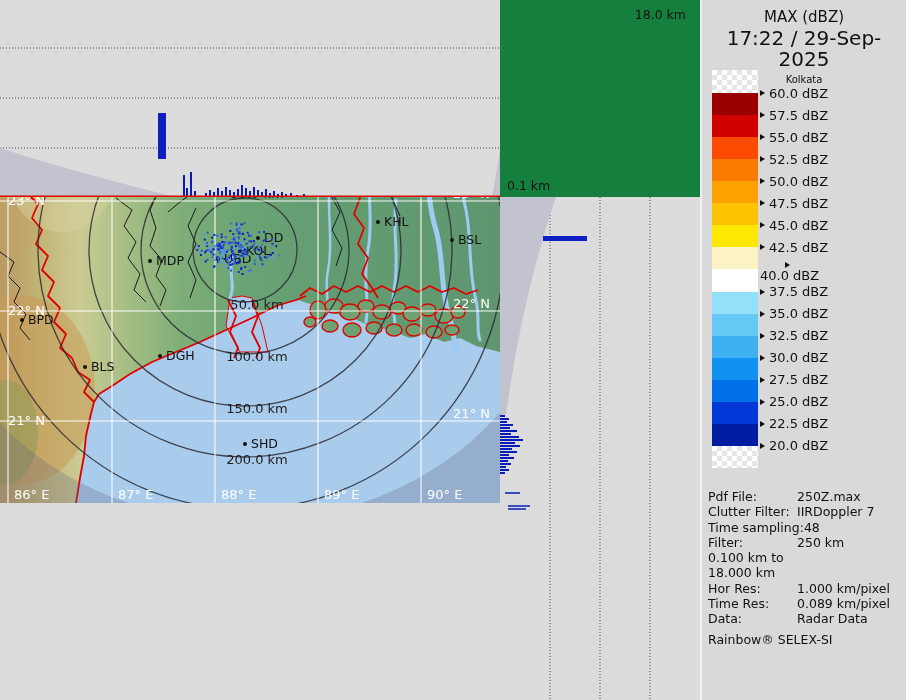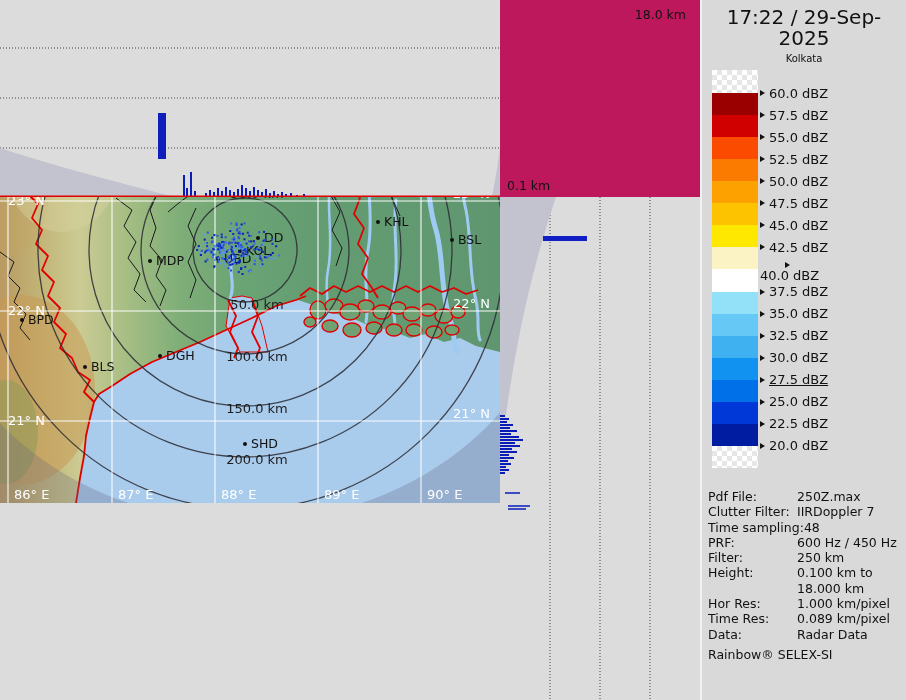--- a/index.html
+++ b/index.html
@@ -1,18 +1,18 @@
 <!DOCTYPE html>
 <html><head>
 <meta charset="utf-8">
 <style>
   html,body{margin:0;padding:0;}
   body{width:906px;height:700px;background:#dcdcdd;font-family:"DejaVu Sans","Liberation Sans",sans-serif;position:relative;overflow:hidden;}
   #stage{position:absolute;inset:0;width:906px;height:700px;}
-  .panel{position:absolute;background:#be185d;}
+  .panel{position:absolute;background:#15803d;}
   #top-profile{left:0;top:0;width:500px;height:197px;}
   #right-profile{left:500px;top:197px;width:200px;height:503px;}
   #corner-zone{left:500px;top:0;width:200px;height:197px;}
   #map-area{left:0;top:197px;width:500px;height:503px;}
   #legend-panel{left:700px;top:0;width:206px;height:700px;background:#d9d9d9;border-left:2px solid #f2f2f2;box-sizing:border-box;}
   .axis-label{position:absolute;font-size:12.5px;color:#111;}
   #lbl-top-height{right:14px;top:7px;}
   #lbl-bottom-height{left:7px;top:178px;}
   #legend-title{position:absolute;left:0;top:7px;width:100%;text-align:center;color:#111;}
   #legend-title .t1{font-size:15px;line-height:21px;}
@@ -509,20 +509,21 @@
         <rect x="217.2" y="248.4" width="2" height="2" fill="#0a1fb0"></rect>
         <rect x="217.8" y="260.0" width="2" height="2" fill="#3e6ae8"></rect>
         <rect x="232.7" y="253.2" width="2" height="2" fill="#1433cc"></rect>
         <rect x="160" y="40" width="7" height="3" fill="#2244cc"></rect>
         <rect x="0" y="0" width="500" height="1.6" fill="#e00000"></rect>
       </svg>
   </div>
 
   <div id="legend-panel" class="panel">
     <div id="legend-title">
+      <div class="t1">MAX (dBZ)</div>
       <div class="t2">17:22 / 29-Sep-2025</div>
       <div class="t3">Kolkata</div>
     </div>
     <div id="legend-scale">
         <div class="checker" style="top: 0px; height: 23px;"></div>
         <div class="strip" style="top: 23px; height: 22.56px; background: rgb(155, 0, 0);"></div>
         <div class="strip" style="top: 45.06px; height: 22.56px; background: rgb(208, 0, 0);"></div>
         <div class="strip" style="top: 67.12px; height: 22.56px; background: rgb(250, 75, 0);"></div>
         <div class="strip" style="top: 89.18px; height: 22.56px; background: rgb(251, 123, 0);"></div>
         <div class="strip" style="top: 111.24px; height: 22.56px; background: rgb(252, 161, 0);"></div>
@@ -585,21 +586,21 @@
           <span>35.0 dBZ</span>
         </div>
         <div class="lg-row" style="top: 328.66px; left: 0px;">
           <span class="lg-arrow"></span>
           <span>32.5 dBZ</span>
         </div>
         <div class="lg-row" style="top: 350.72px; left: 0px;">
           <span class="lg-arrow"></span>
           <span>30.0 dBZ</span>
         </div>
-        <div class="lg-row" style="top: 372.78px; left: 0px; text-decoration: underline;">
+        <div class="lg-row" style="top: 372.78px; left: 0px;">
           <span class="lg-arrow"></span>
           <span>27.5 dBZ</span>
         </div>
         <div class="lg-row" style="top: 394.84px; left: 0px;">
           <span class="lg-arrow"></span>
           <span>25.0 dBZ</span>
         </div>
         <div class="lg-row" style="top: 416.9px; left: 0px;">
           <span class="lg-arrow"></span>
           <span>22.5 dBZ</span>
@@ -617,29 +618,24 @@
           </div>
           <div class="md-row">
             <span class="md-label">Clutter Filter:</span>
             <span class="md-value">IIRDoppler 7</span>
           </div>
           <div class="md-row">
             <span class="md-label">Time sampling:</span>
             <span class="md-value">48</span>
           </div>
           <div class="md-row">
-            <span class="md-label">PRF:</span>
-            <span class="md-value">600 Hz / 450 Hz</span>
-          </div>
-          <div class="md-row">
             <span class="md-label">Filter:</span>
             <span class="md-value">250 km</span>
           </div>
           <div class="md-row">
-            <span class="md-label">Height:</span>
             <span class="md-value">0.100 km to
 18.000 km</span>
           </div>
           <div class="md-row">
             <span class="md-label">Hor Res:</span>
             <span class="md-value">1.000 km/pixel</span>
           </div>
           <div class="md-row">
             <span class="md-label">Time Res:</span>
             <span class="md-value">0.089 km/pixel</span>

